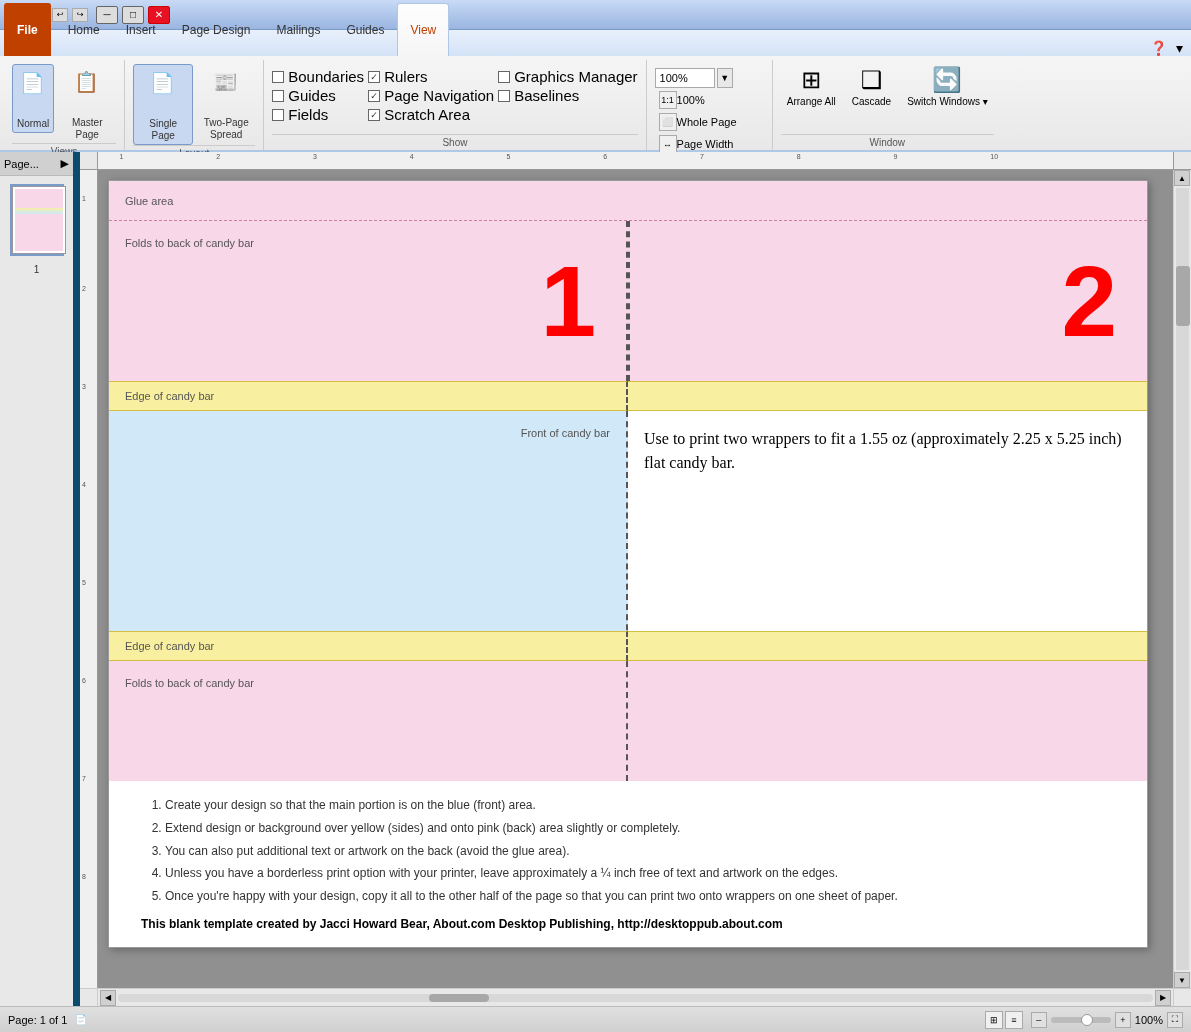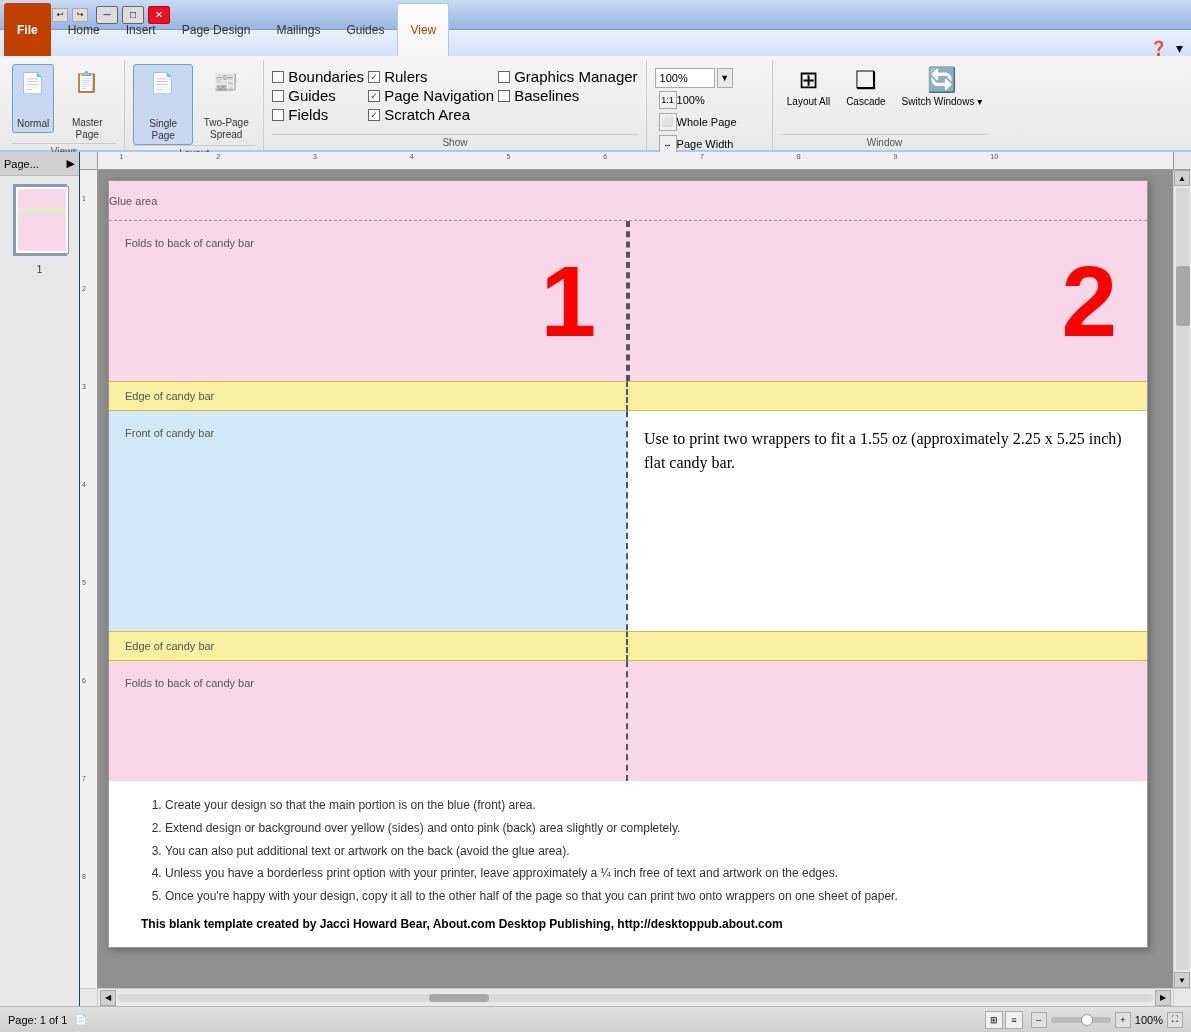--- a/index.html
+++ b/index.html
@@ -170,21 +170,21 @@
     
     #main-area {
       display: flex;
       height: calc(1032px - 30px - 26px - 96px - 26px);
     }
 
     
     #page-panel {
       width: 80px;
       background: #e8e8e8;
-      border-right: 1px solid #0c4a6e;
+      border-right: 7px solid #0c4a6e;
       display: flex;
       flex-direction: column;
     }
     #page-panel-header {
       height: 24px;
       background: #d0d0d0;
       display: flex;
       align-items: center;
       padding: 0 4px;
       font-size: 11px;
@@ -236,20 +236,21 @@
       margin-left: 18px;
     }
 
     
     .glue-area {
       background: #f8d7e8;
       border-bottom: 1px dashed #d080a0;
       height: 40px;
       display: flex;
       align-items: center;
+      padding-left: 16px;
       font-size: 11px;
       color: #555;
     }
     .wrapper-section {
       display: flex;
     }
     .left-half {
       width: 50%;
       border-right: 2px dashed #555;
     }
@@ -473,21 +474,21 @@
         </div>
       </div>
     </div>
     <div class="ribbon-group-label">Zoom</div>
   </div>
 
   <div class="ribbon-group">
     <div class="ribbon-group-content">
       <div class="window-btn">
         <div class="window-btn-icon">⊞</div>
-        <div class="window-btn-label">Layout All</div>
+        <div class="window-btn-label">Arrange All</div>
       </div>
       <div class="window-btn">
         <div class="window-btn-icon">❑</div>
         <div class="window-btn-label">Cascade</div>
       </div>
       <div class="window-btn">
         <div class="window-btn-icon">🔄</div>
         <div class="window-btn-label">Switch Windows ▾</div>
       </div>
     </div>
@@ -565,21 +566,21 @@
 
             <div class="wrapper-section">
               <div style="width:50%;border-right:2px dashed #555;" class="yellow-edge">
                 <span>Edge of candy bar</span>
               </div>
               <div style="width:50%;" class="yellow-edge">
               </div>
             </div>
 
             <div class="wrapper-section" style="height:220px;">
-              <div class="left-half blue-front" style="height:260px;border-right:2px dashed #555;">
+              <div class="left-half blue-front" style="height:260px;border-right:2px dashed #555;text-align:right;">
                 <div class="section-label">Front of candy bar</div>
               </div>
               <div class="right-half" style="height:220px;background:white;padding:16px;">
                 <p style="font-size:16px;font-family:'Times New Roman',serif;line-height:1.5;">Use to print two wrappers to fit a 1.55 oz (approximately 2.25 x 5.25 inch) flat candy bar.</p>
               </div>
             </div>
 
             <div class="wrapper-section">
               <div style="width:50%;border-right:2px dashed #555;" class="yellow-edge">
                 <span>Edge of candy bar</span>

